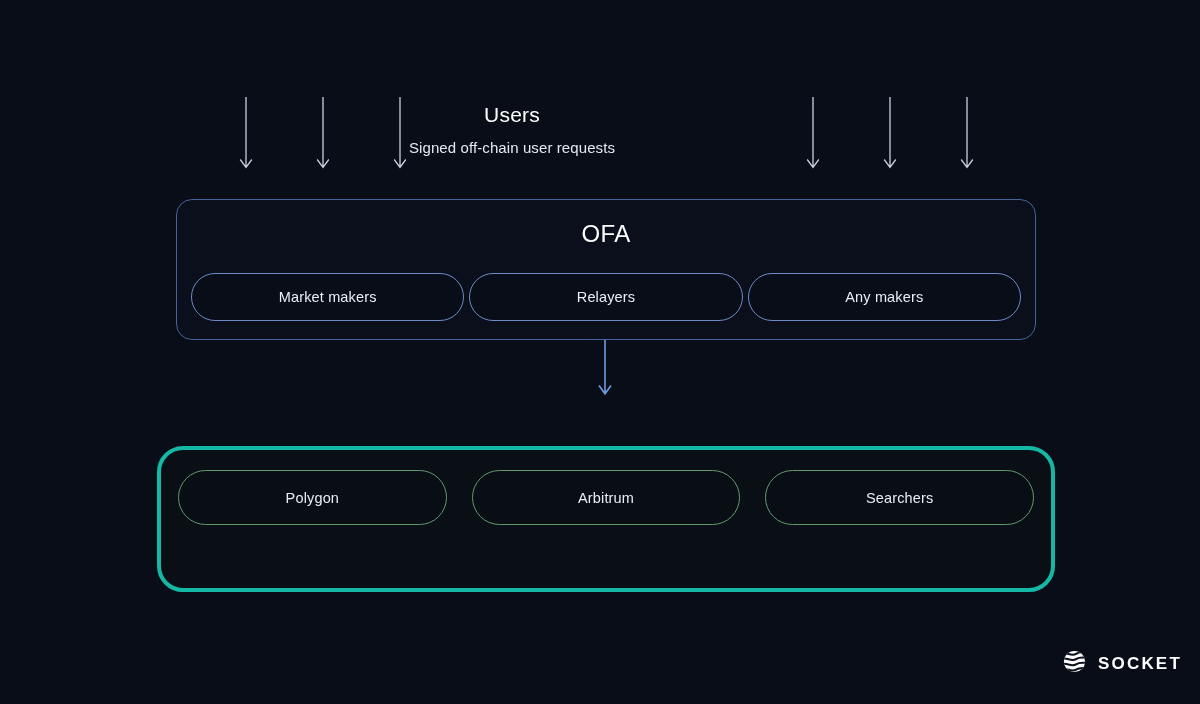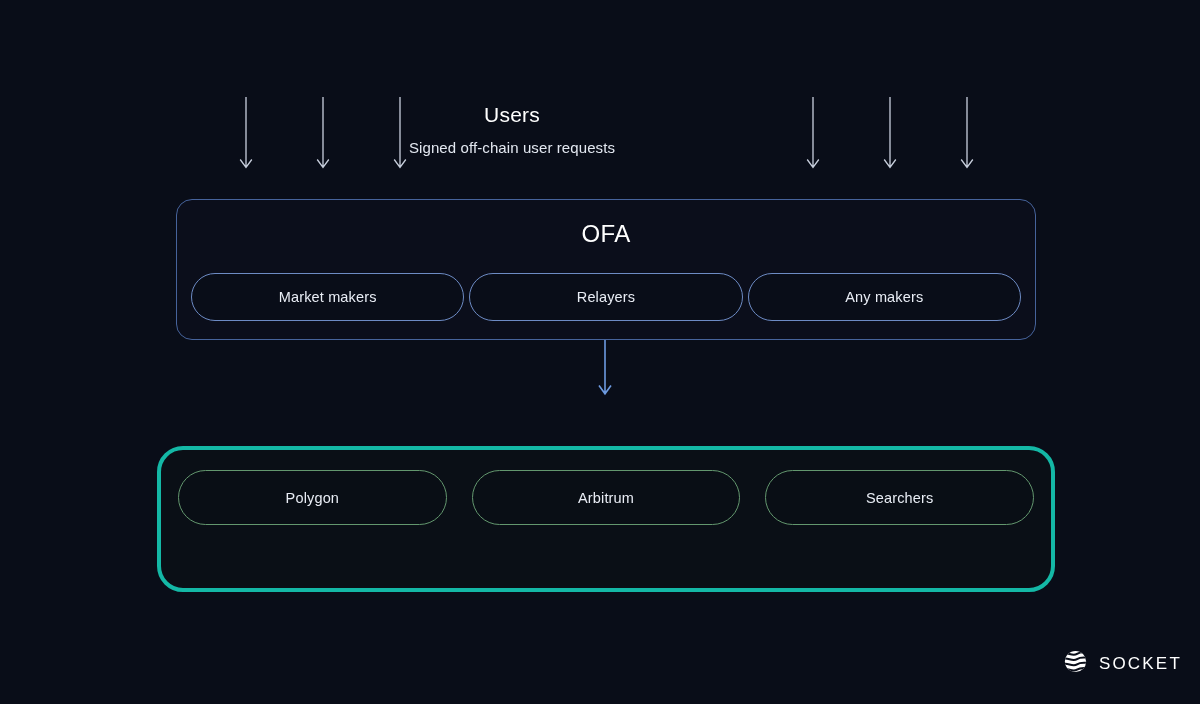--- a/index.html
+++ b/index.html
@@ -189,21 +189,21 @@
     position: absolute;
     right: 18px;
     bottom: 26px;
     display: flex;
     align-items: center;
     gap: 11px;
   }
 
   .brand-name {
     font-size: 17px;
-    font-weight: 400;
+    font-weight: 700;
     letter-spacing: 2.2px;
     color: #ffffff;
   }
 </style>
 </head>
 <body>
 
 <div id="stage">
 
   <div class="users-band">

